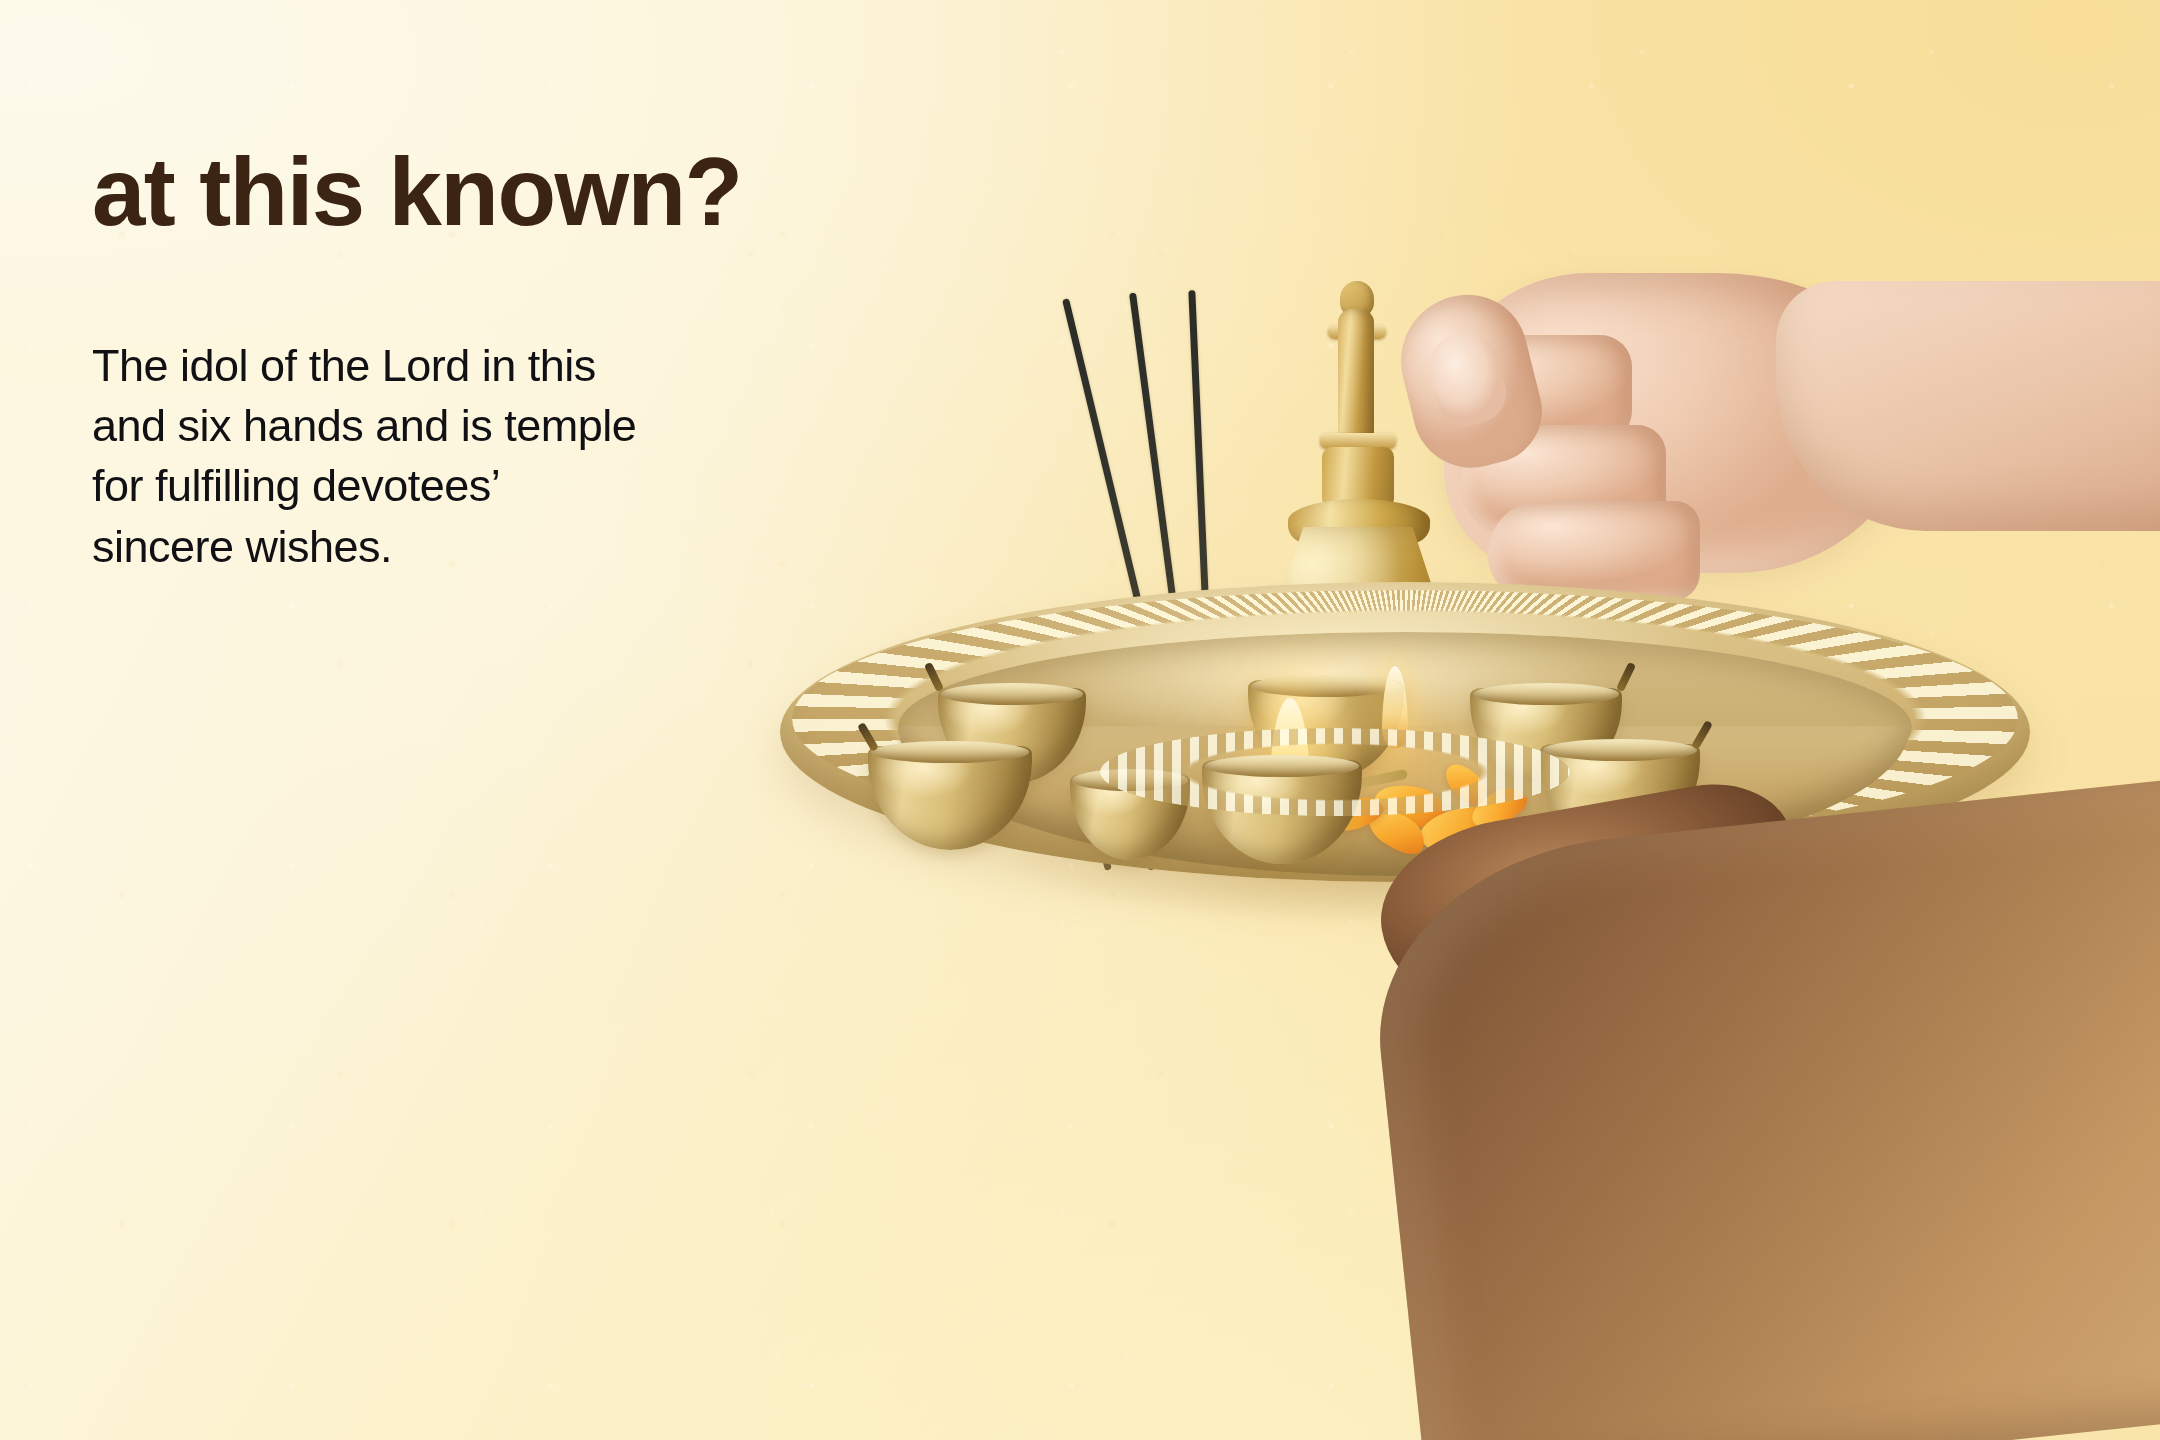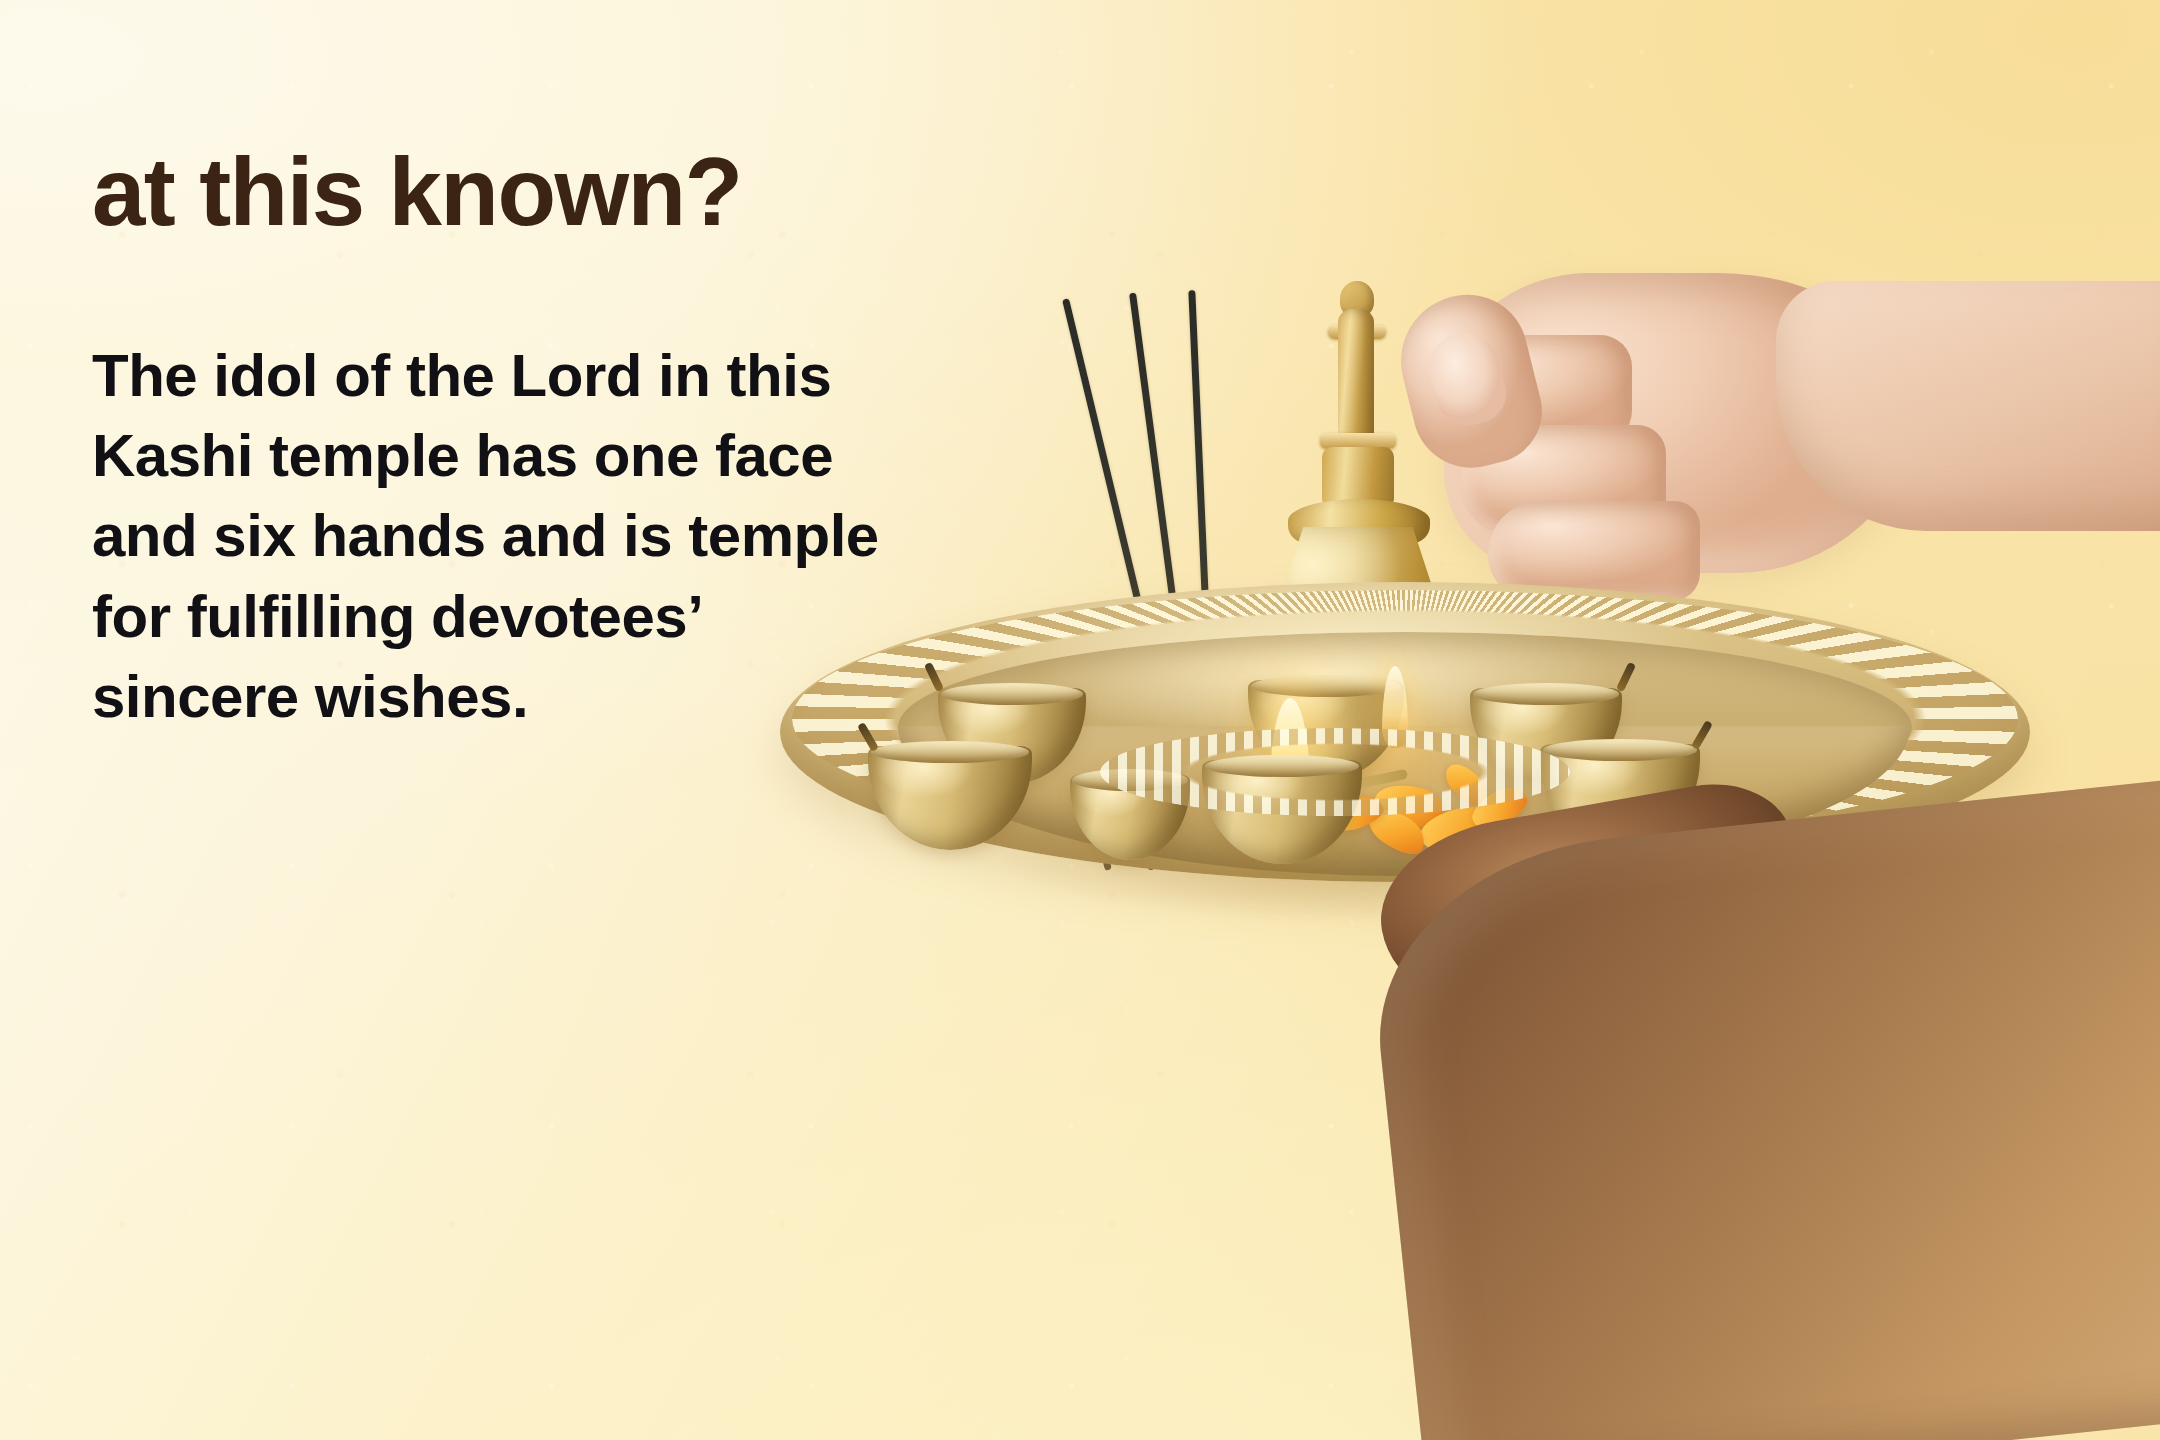--- a/index.html
+++ b/index.html
@@ -39,22 +39,22 @@
   #headline{
     font-size:96px;
     font-weight:700;
     line-height:1.08;
     letter-spacing:-1.6px;
     color:#3b2414;
   }
   #headline .hl-line{ display:block; white-space:nowrap; }
   #bodycopy{
     margin-top:92px;
-    font-size:60px;
-    font-weight:700;
+    font-size:45px;
+    font-weight:400;
     line-height:1.34;
     letter-spacing:-0.5px;
     color:#111014;
     max-width:760px;
   }
   #bodycopy .bd-line{ display:block; white-space:nowrap; }
 
   
   #scene{ position:absolute; left:1000px; top:0; width:1160px; height:1440px; }
 
@@ -336,21 +336,20 @@
   <div id="grain"></div>
 
   <div id="textblock">
 
     <h1 id="headline">
       <span class="hl-line">at this known?</span>
     </h1>
 
     <p id="bodycopy">
       <span class="bd-line">The idol of the Lord in this</span>
-      <span class="bd-line">Kashi temple has one face</span>
       <span class="bd-line">and six hands and is temple</span>
       <span class="bd-line">for fulfilling devotees’</span>
       <span class="bd-line">sincere wishes.</span>
     </p>
 
   </div>
 
   <div id="scene">
 
     <div class="stick" id="stick-1"></div>

